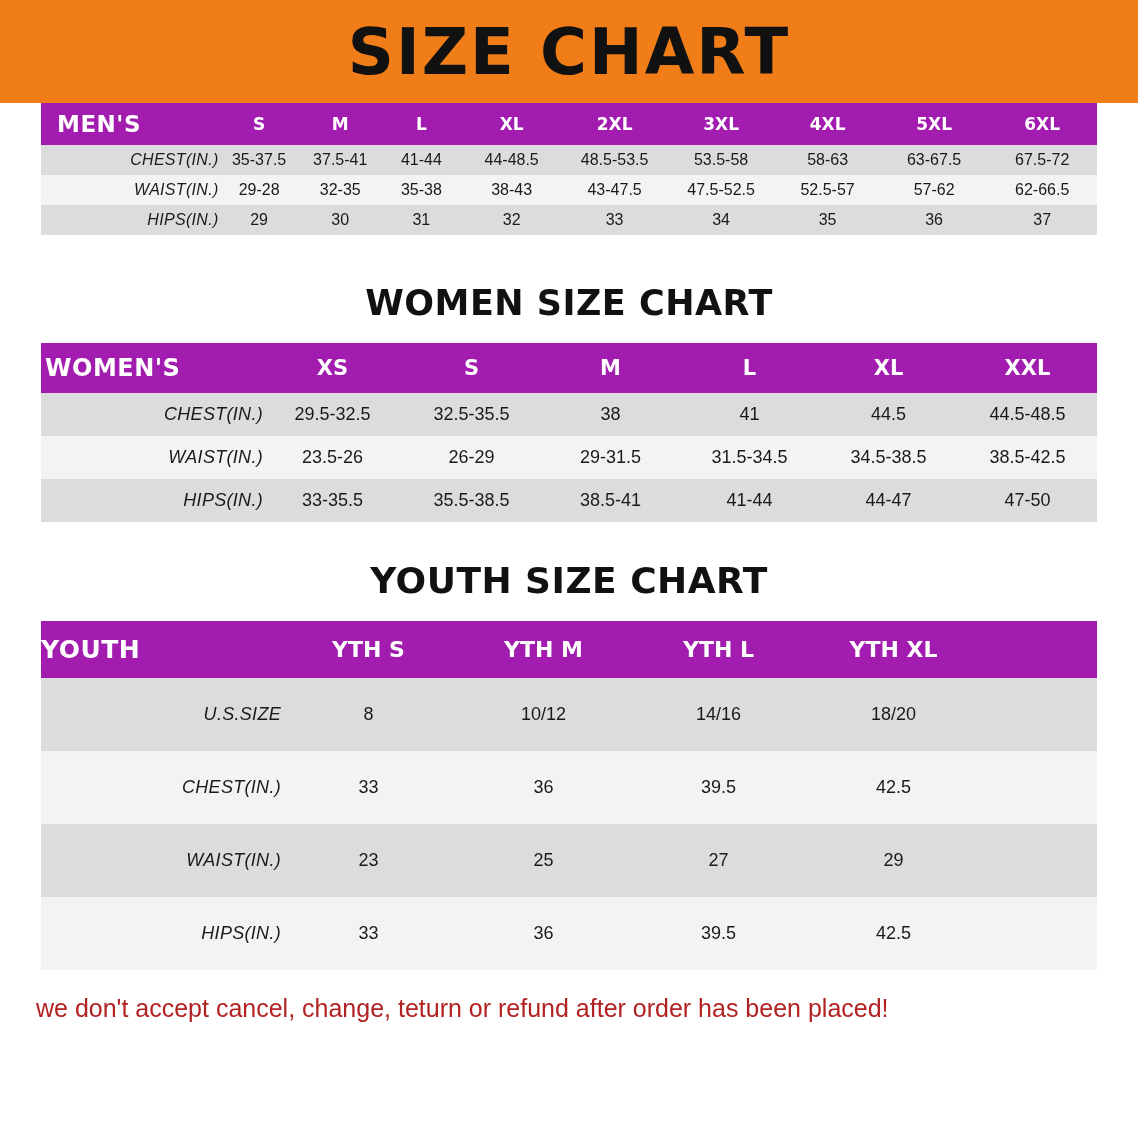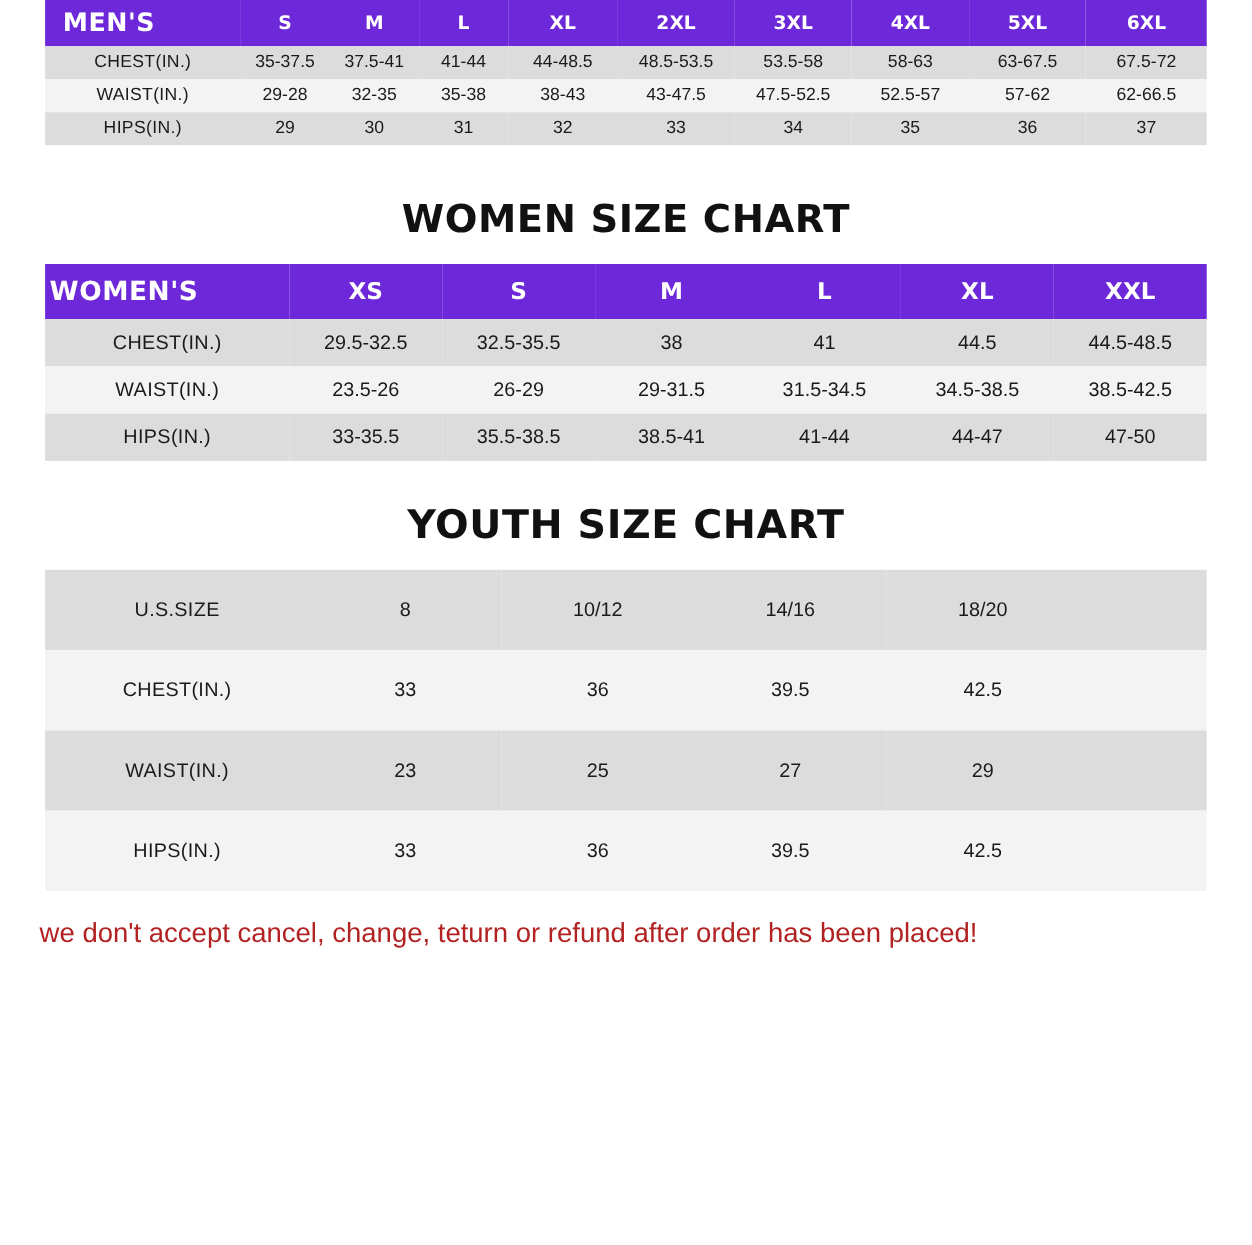--- a/index.html
+++ b/index.html
@@ -67,21 +67,21 @@
   
   .table-wrap {
     margin: 0 41px;
   }
   table.size-table {
     width: 1056px;
     border-collapse: collapse;
     table-layout: fixed;
   }
   table.size-table tr.head-row {
-    background: #6d28d9;
+    background: #a21caf;
     color: #ffffff;
   }
   table.size-table tr.head-row th {
     font-family: "DejaVu Sans", sans-serif;
     font-weight: bold;
     color: #ffffff;
     padding: 8px 0;
     text-align: center;
     font-size: 18px;
   }
@@ -92,23 +92,24 @@
     letter-spacing: 0.5px;
   }
   table.size-table td {
     text-align: center;
     font-size: 17px;
     color: #1a1a1a;
     padding: 7px 0;
     font-family: "Liberation Sans", sans-serif;
   }
   table.size-table td.label-col {
-    text-align: center;
+    text-align: right;
     font-size: 17px;
     letter-spacing: 0.3px;
+    font-style: italic;
   }
   tr.band-dark td { background: #dcdcdc; }
   tr.band-light td { background: #f3f3f3; }
 
   
   #men-table td { font-size: 16px; padding: 6px 0; }
   #men-table tr.head-row th { font-size: 17px; }
   #men-table tr.head-row th.label-col { font-size: 23px; }
 
   
@@ -129,20 +130,23 @@
     line-height: 1.32;
     text-align: left;
     font-family: "Liberation Sans", sans-serif;
   }
 </style>
 </head>
 <body>
 
 <div class="page">
 
+  <div class="banner">
+    <div class="banner-title">SIZE CHART</div>
+  </div>
 
 
   <div class="table-wrap">
     <table class="size-table" id="men-table">
       <colgroup>
         <col style="width:175px">
         <col style="width:80px">
           <col style="width:80px">
           <col style="width:80px">
         <col style="width:98px">
@@ -265,20 +269,28 @@
     <table class="size-table" id="youth-table">
       <colgroup>
         <col style="width:240px">
         <col style="width:175px">
           <col style="width:175px">
         <col style="width:175px">
           <col style="width:175px">
         <col style="width:116px">
       </colgroup>
       <tbody>
+          <tr class="head-row">
+        <th class="label-col">YOUTH</th>
+        <th>YTH S</th>
+        <th>YTH M</th>
+        <th>YTH L</th>
+        <th>YTH XL</th>
+        <th></th>
+      </tr>
       <tr class="band-dark">
         <td class="label-col">U.S.SIZE</td>
         <td>8</td>
         <td>10/12</td>
         <td>14/16</td>
         <td>18/20</td>
         <td></td>
       </tr>
       <tr class="band-light">
         <td class="label-col">CHEST(IN.)</td>

